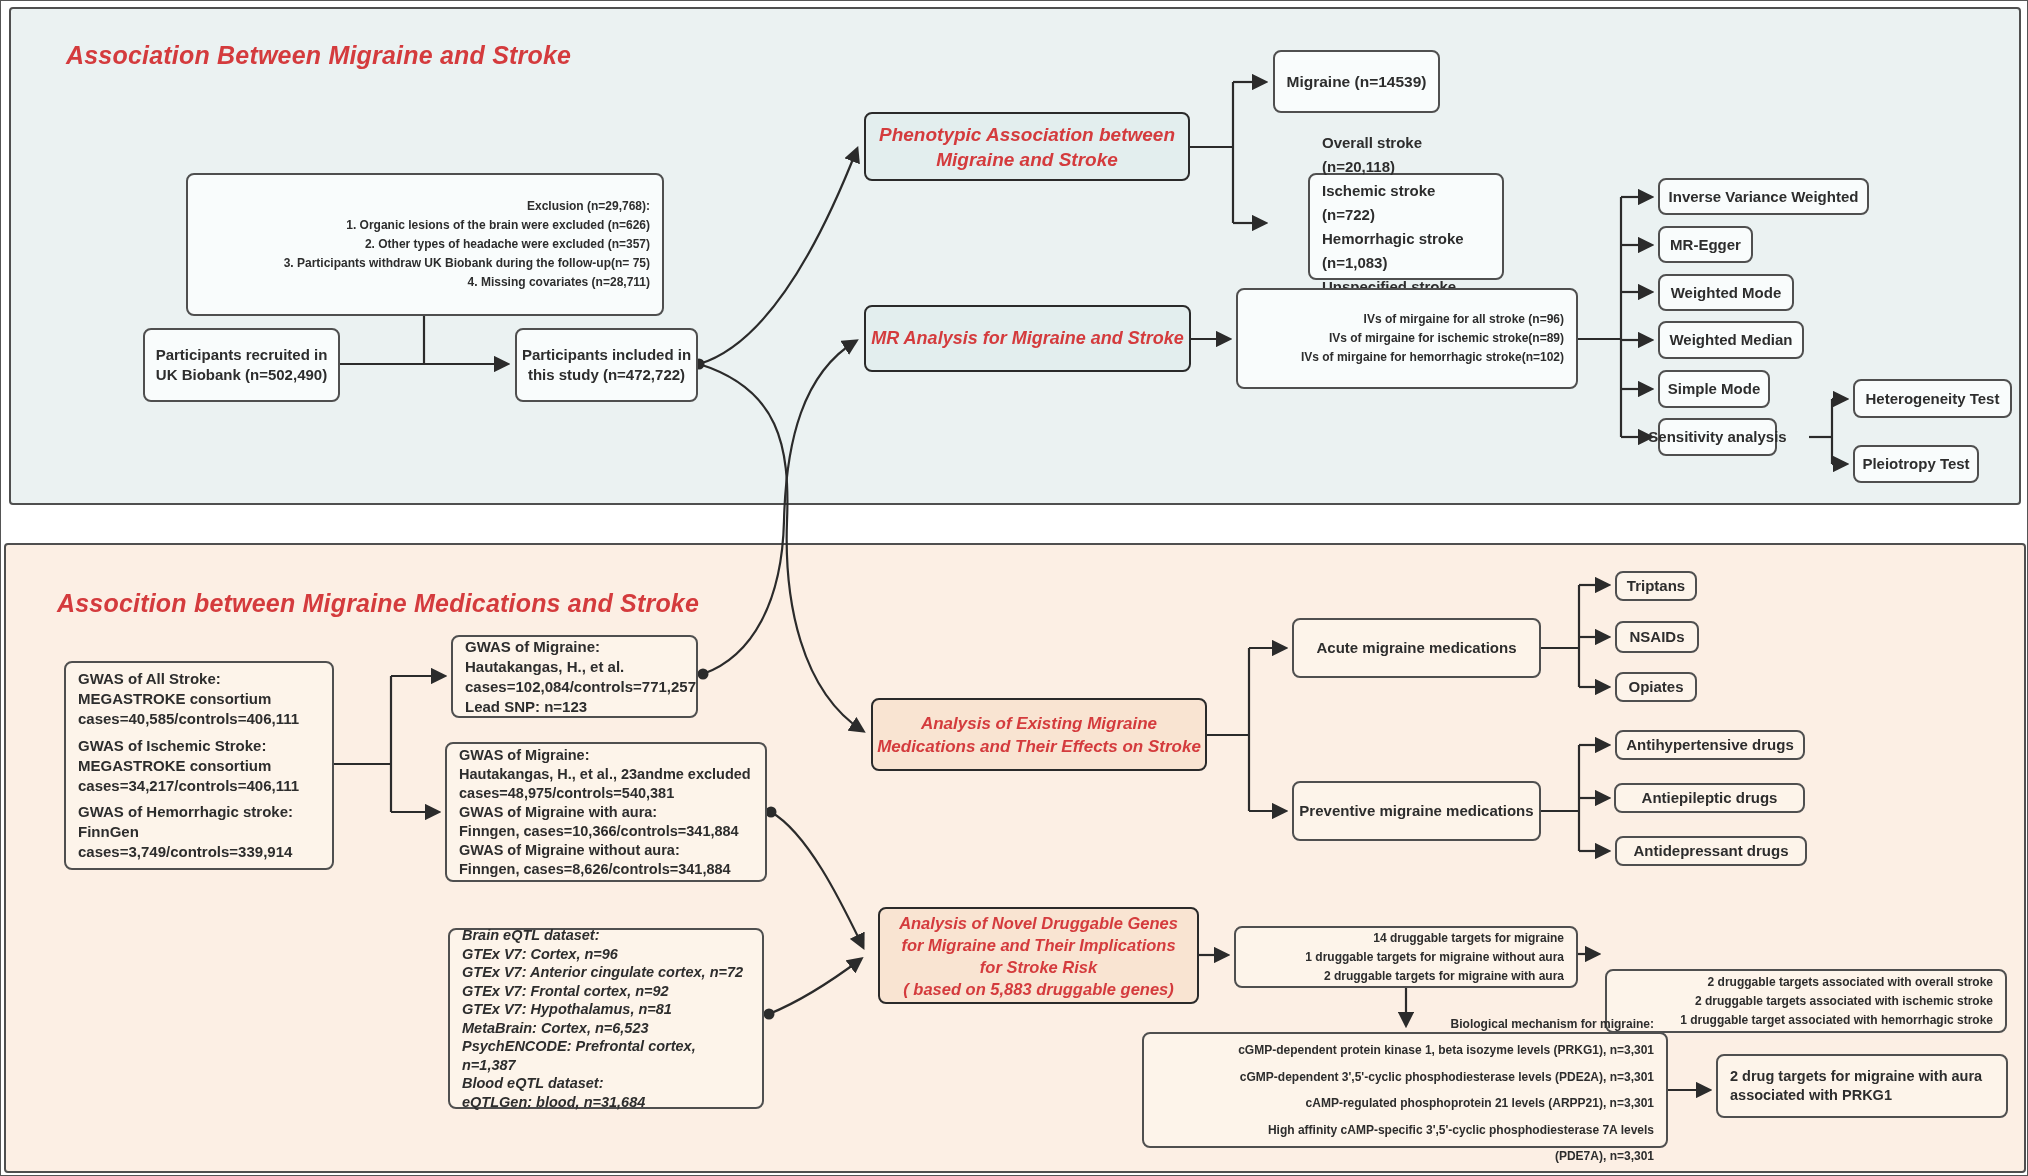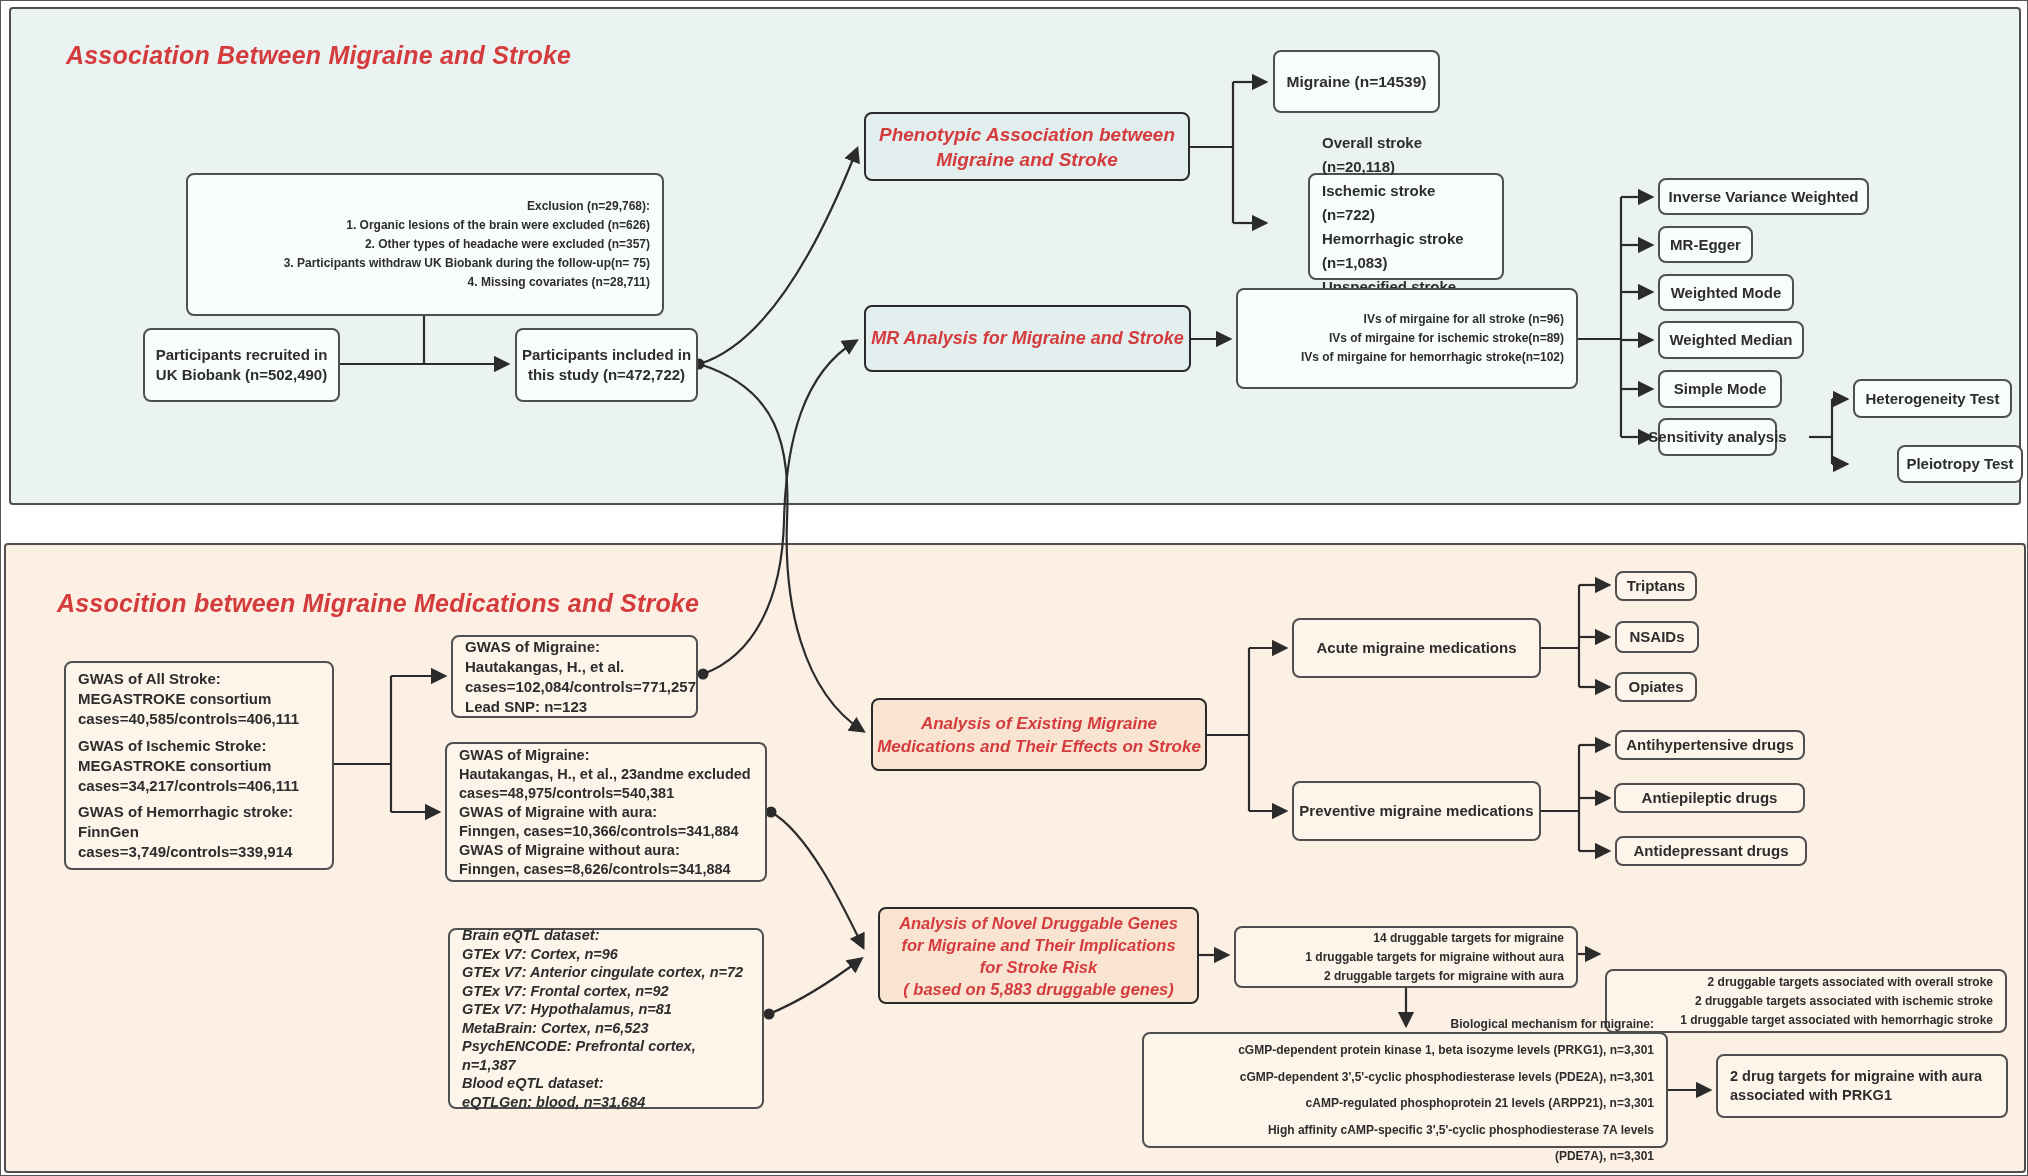--- a/index.html
+++ b/index.html
@@ -191,31 +191,31 @@
   </div>
   <div class="box box-top center fs15 nowrap" style="left:1657px;top:225px;width:95px;height:37px;">
     <span>MR-Egger</span>
   </div>
   <div class="box box-top center fs15 nowrap" style="left:1657px;top:273px;width:136px;height:37px;">
     <span>Weighted Mode</span>
   </div>
   <div class="box box-top center fs15 nowrap" style="left:1657px;top:320px;width:146px;height:38px;">
     <span>Weighted Median</span>
   </div>
-  <div class="box box-top center fs15 nowrap" style="left:1657px;top:369px;width:124px;height:38px;">
+  <div class="box box-top center fs15 nowrap" style="left:1657px;top:369px;width:112px;height:38px;">
     <span>Simple Mode</span>
   </div>
   <div class="box box-top center fs15 nowrap" style="left:1657px;top:417px;width:119px;height:38px;">
     <span>Sensitivity analysis</span>
   </div>
 
   <div class="box box-top center fs15 nowrap" style="left:1852px;top:378px;width:159px;height:39px;justify-content:center;">
     <span>Heterogeneity Test</span>
   </div>
-  <div class="box box-top center fs15 nowrap" style="left:1852px;top:444px;width:126px;height:38px;margin-left:44px;">
+  <div class="box box-top center fs15 nowrap" style="left:1852px;top:444px;width:126px;height:38px;">
     <span>Pleiotropy Test</span>
   </div>
 
   <div class="ttl" style="left:56px;top:588px;">Assocition between Migraine Medications and Stroke</div>
 
   <div class="box box-peach lines fs15" style="left:63px;top:660px;width:270px;height:209px;">
       <div>GWAS of All Stroke:</div>
       <div>MEGASTROKE consortium</div>
       <div>cases=40,585/controls=406,111</div>
       <div></div>

